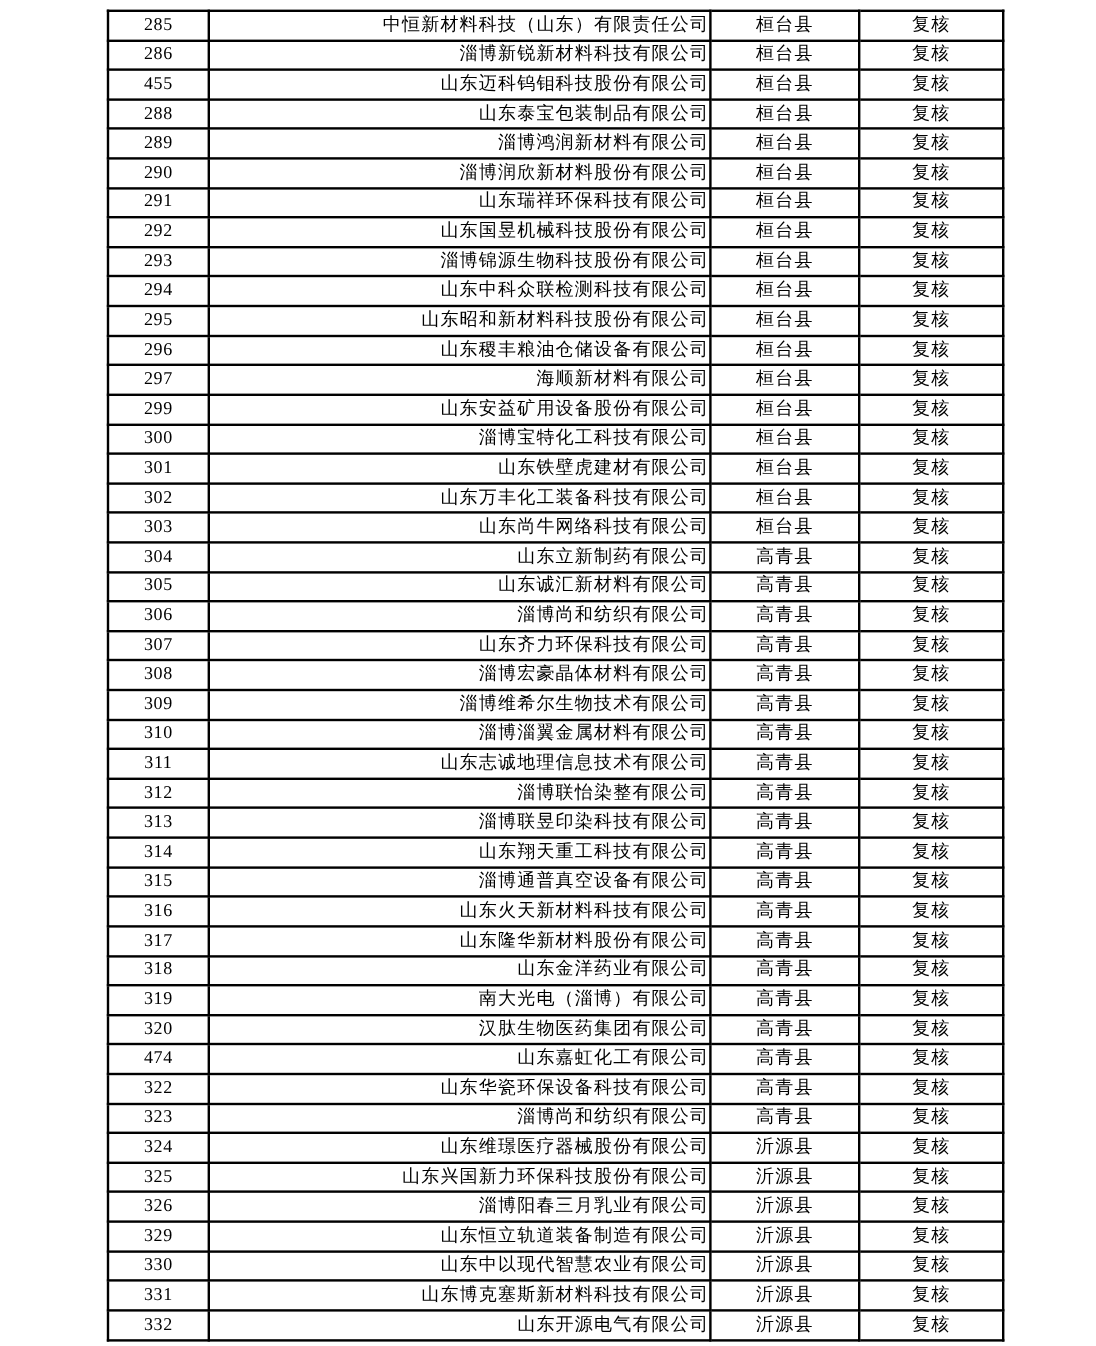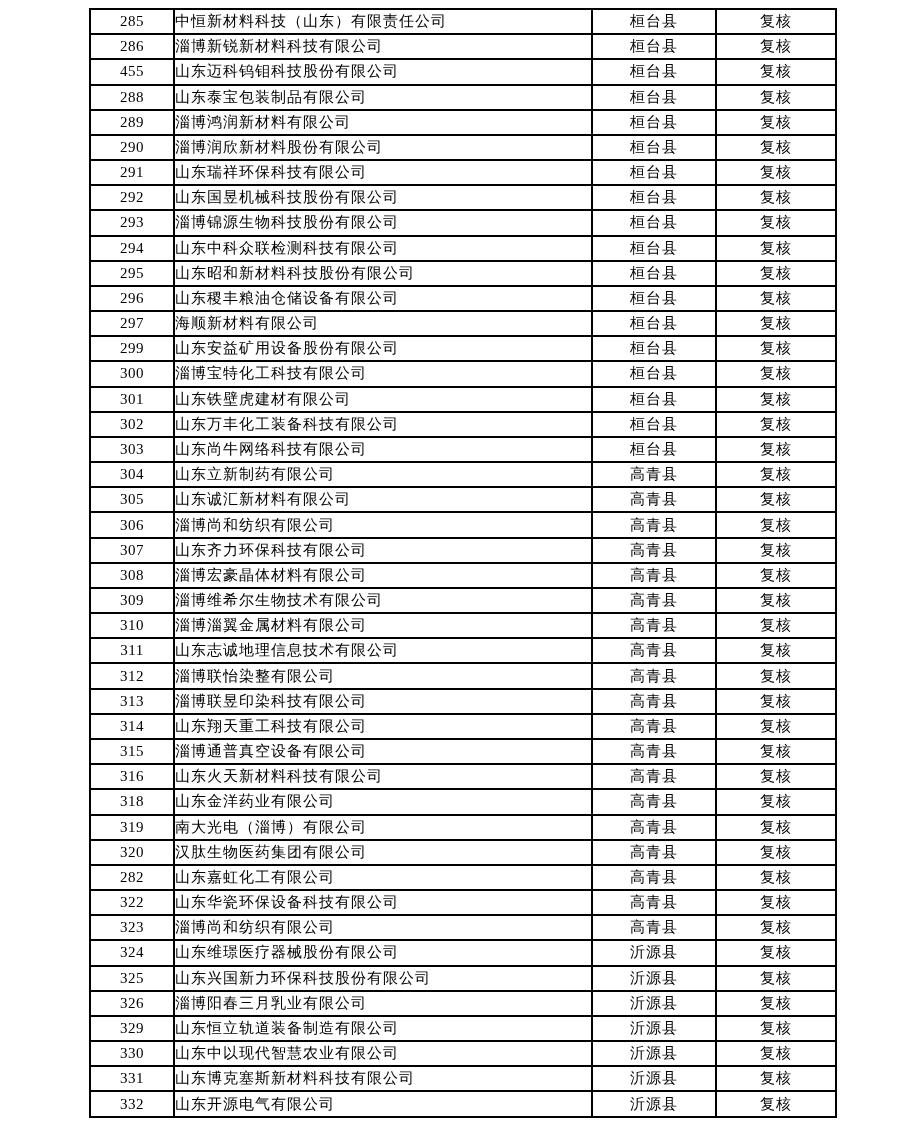--- a/index.html
+++ b/index.html
@@ -39,21 +39,21 @@
     padding: 0;
     vertical-align: middle;
     white-space: nowrap;
     overflow: hidden;
   }
   td.col-no {
     text-align: center;
     letter-spacing: 0.5px;
   }
   td.col-company {
-    text-align: left;
+    text-align: right;
     padding-left: 9px;
     letter-spacing: 1px;
   }
   td.col-county,
   td.col-status {
     text-align: center;
     letter-spacing: 1px;
   }
 </style>
 </head>
@@ -248,39 +248,45 @@
     <td class="col-county">高青县</td>
     <td class="col-status">复核</td>
   </tr>
         <tr>
     <td class="col-no">316</td>
     <td class="col-company">山东火天新材料科技有限公司</td>
     <td class="col-county">高青县</td>
     <td class="col-status">复核</td>
   </tr>
         <tr>
+    <td class="col-no">317</td>
+    <td class="col-company">山东隆华新材料股份有限公司</td>
+    <td class="col-county">高青县</td>
+    <td class="col-status">复核</td>
+  </tr>
+        <tr>
     <td class="col-no">318</td>
     <td class="col-company">山东金洋药业有限公司</td>
     <td class="col-county">高青县</td>
     <td class="col-status">复核</td>
   </tr>
         <tr>
     <td class="col-no">319</td>
     <td class="col-company">南大光电（淄博）有限公司</td>
     <td class="col-county">高青县</td>
     <td class="col-status">复核</td>
   </tr>
         <tr>
     <td class="col-no">320</td>
     <td class="col-company">汉肽生物医药集团有限公司</td>
     <td class="col-county">高青县</td>
     <td class="col-status">复核</td>
   </tr>
         <tr>
-    <td class="col-no">282</td>
+    <td class="col-no">474</td>
     <td class="col-company">山东嘉虹化工有限公司</td>
     <td class="col-county">高青县</td>
     <td class="col-status">复核</td>
   </tr>
         <tr>
     <td class="col-no">322</td>
     <td class="col-company">山东华瓷环保设备科技有限公司</td>
     <td class="col-county">高青县</td>
     <td class="col-status">复核</td>
   </tr>

